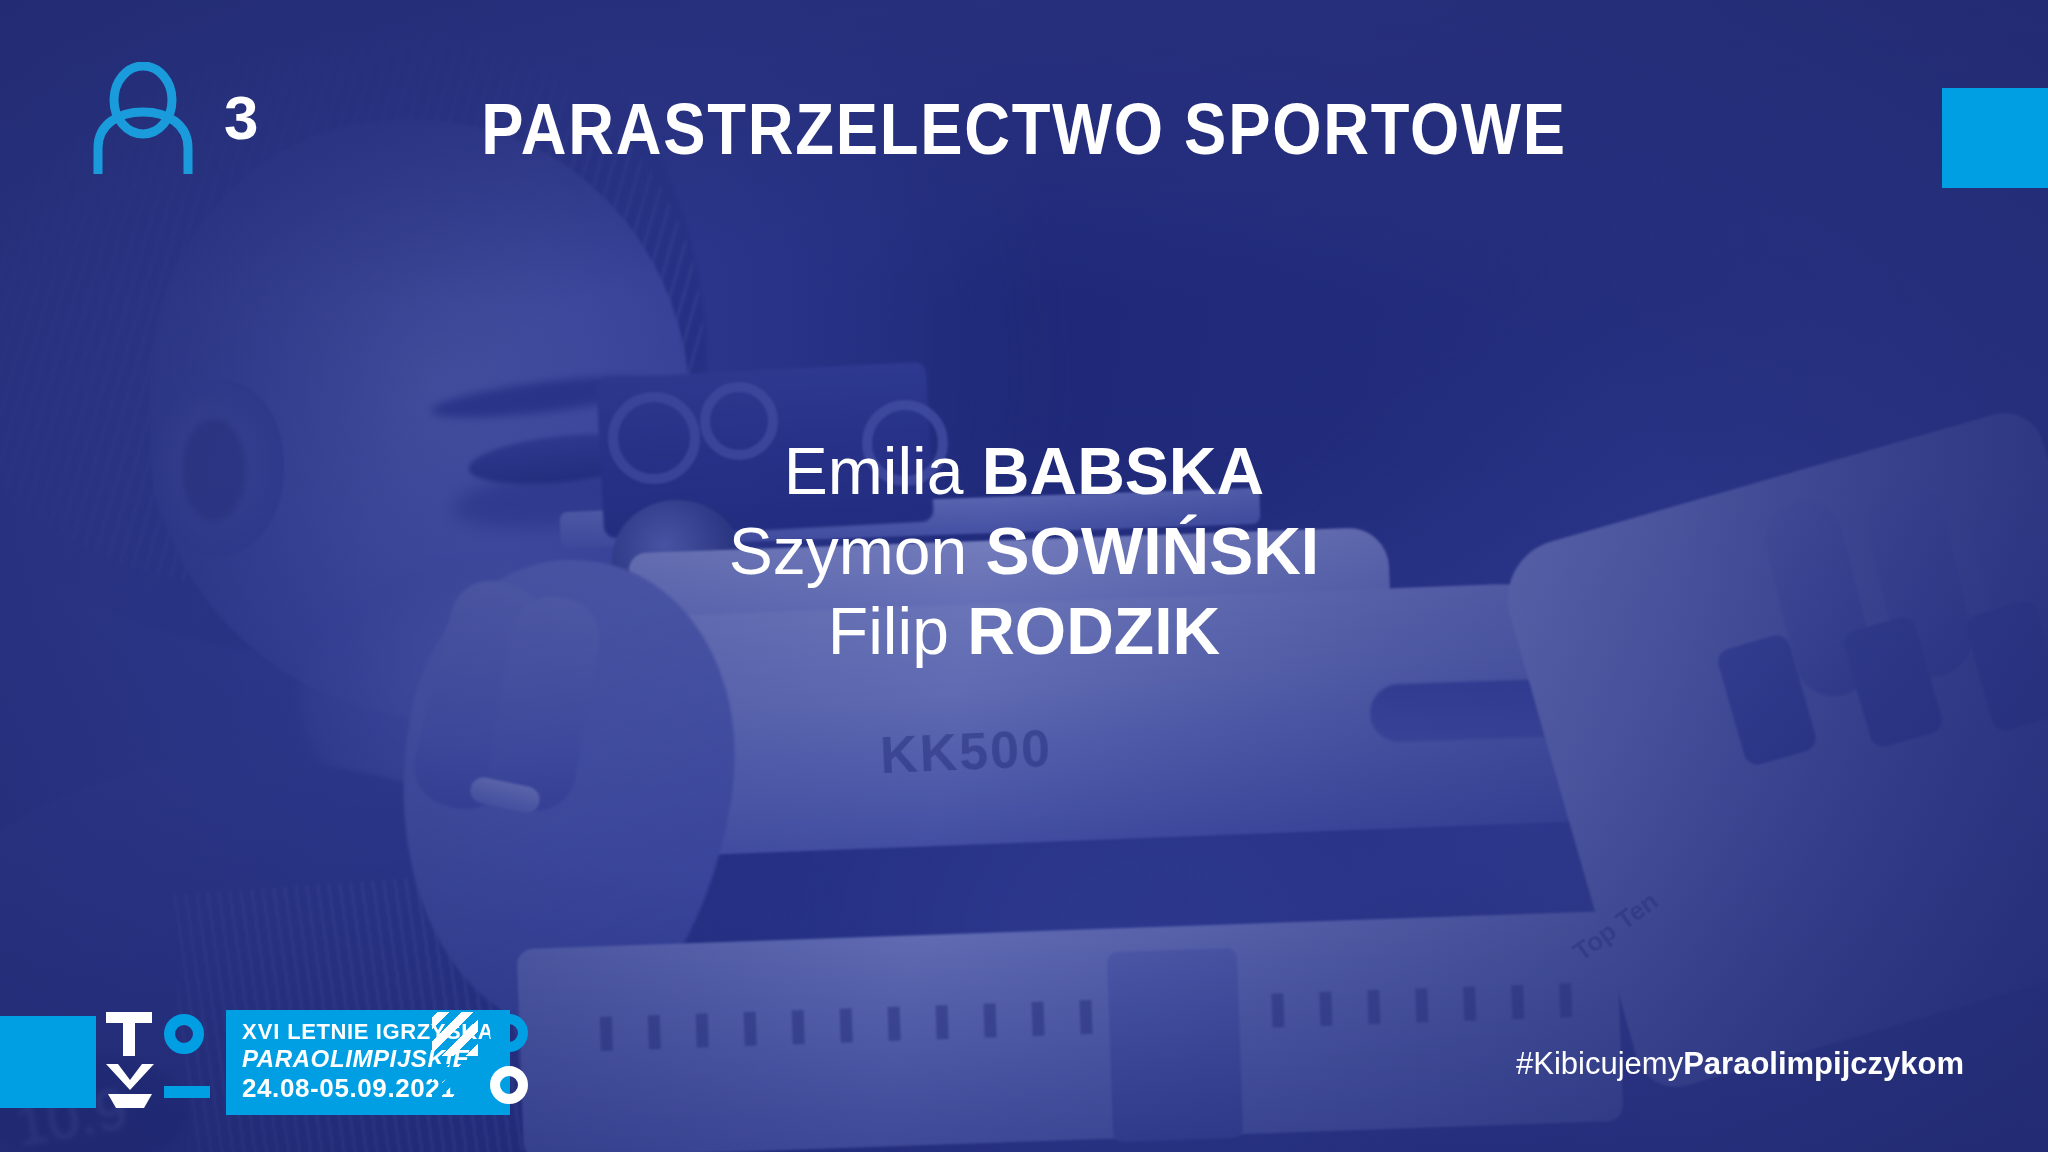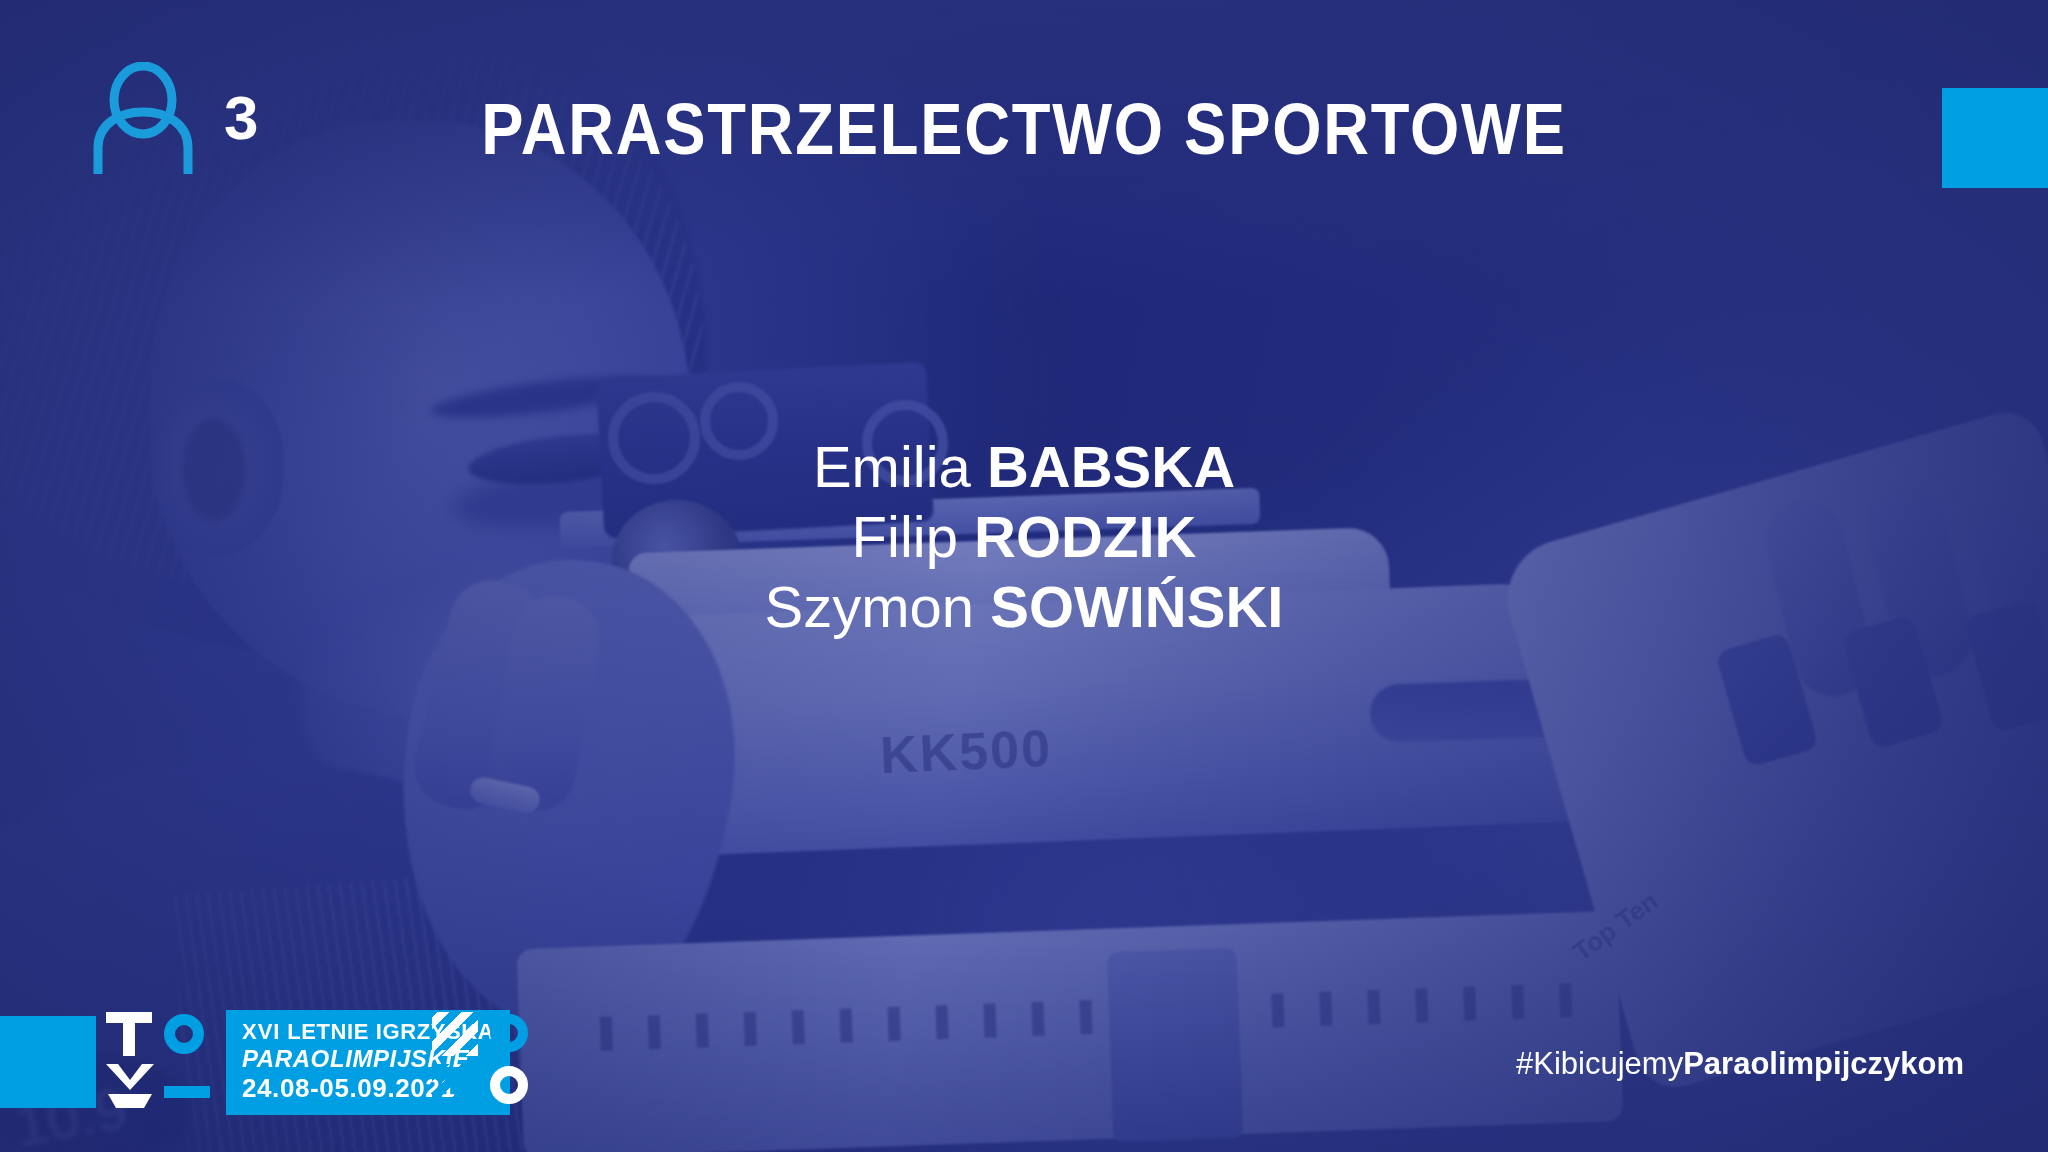--- a/index.html
+++ b/index.html
@@ -153,21 +153,21 @@
   .person-count{color:#ffffff;font-size:62px;font-weight:700;line-height:1;letter-spacing:0;}
 
   .headline{position:absolute;left:0;right:0;top:88px;text-align:center;
     color:#ffffff;font-size:72px;font-weight:700;letter-spacing:2px;
     font-family:"Liberation Sans Narrow","Liberation Sans",sans-serif;
     transform:scaleX(.88);transform-origin:center top;white-space:nowrap;}
 
   .accent-square{position:absolute;left:1942px;top:88px;width:120px;height:100px;background:#009fe3;}
 
   .names{position:absolute;left:0;right:0;top:432px;text-align:center;}
-  .name-line{color:#ffffff;font-size:58px;line-height:1.21;white-space:nowrap;}
+  .name-line{color:#ffffff;font-size:66px;line-height:1.21;white-space:nowrap;}
   .name-line .given{font-weight:400;}
   .name-line .family{font-weight:700;}
 
   
   .bottom{position:absolute;left:0;bottom:0;height:152px;width:100%;}
   .sq-left{position:absolute;left:0;top:16px;width:96px;height:92px;background:#009fe3;}
 
   .tokyo-mark{position:absolute;left:106px;top:12px;width:104px;height:100px;}
   .tm-t{position:absolute;left:0;top:0;width:46px;height:44px;}
   .tm-t .bar{position:absolute;left:0;top:0;width:46px;height:11px;background:#fff;}
@@ -286,26 +286,26 @@
     <div class="headline">PARASTRZELECTWO SPORTOWE</div>
 
     <div class="accent-square"></div>
 
     <div class="names">
       <div class="name-line">
         <span class="given">Emilia</span>
         <span class="family">BABSKA</span>
       </div>
       <div class="name-line">
+        <span class="given">Szymon</span>
+        <span class="family">SOWIŃSKI</span>
+      </div>
+      <div class="name-line">
         <span class="given">Filip</span>
         <span class="family">RODZIK</span>
-      </div>
-      <div class="name-line">
-        <span class="given">Szymon</span>
-        <span class="family">SOWIŃSKI</span>
       </div>
     </div>
 
     <div class="bottom">
 
       <div class="sq-left"></div>
 
       <div class="tokyo-mark">
         <div class="tm-t">
           <div class="bar"></div>

